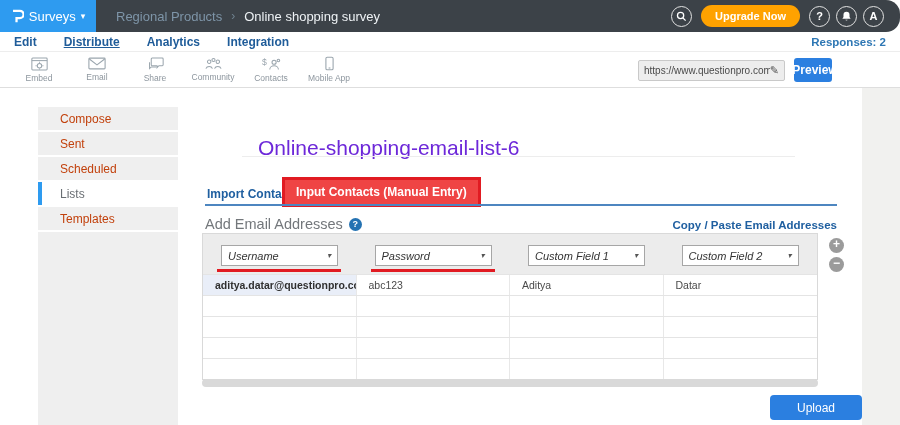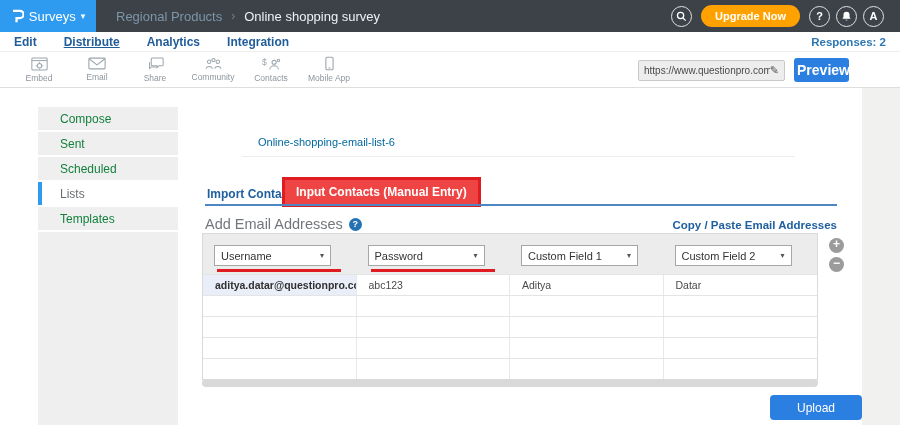--- a/index.html
+++ b/index.html
@@ -1,20 +1,20 @@
 <!DOCTYPE html>
 <html><head>
 <meta charset="utf-8">
 <style>
   * { margin:0; padding:0; box-sizing:border-box; }
   body { font-family:"Liberation Sans", sans-serif; background:#fff; }
   .screen { position:relative; width:900px; height:425px; background:#fff; overflow:hidden; }
 
   
-  .topbar { position:absolute; top:0; left:0; width:900px; height:32px; background:#3c4248; display:flex; align-items:center; }
+  .topbar { position:absolute; top:0; left:0; width:900px; height:32px; background:#3c4248; display:flex; align-items:center;border-radius:14px; }
   .logo-block { width:96px; height:32px; background:#2e9bf0; display:flex; align-items:center; justify-content:center; gap:5px; cursor:pointer; }
   .logo-block svg { display:block; }
   .product-label { color:#fff; font-size:13px; }
   .caret { color:#fff; font-size:9px; }
   .breadcrumb { display:flex; align-items:center; gap:9px; margin-left:20px; font-size:13px;justify-content:space-between; }
   .crumb-parent { color:#7e95a8; cursor:pointer; }
   .crumb-sep { color:#6f828f; font-size:12px; }
   .crumb-current { color:#eef2f5; }
   .topbar-right { margin-left:auto; display:flex; align-items:center; gap:6px; padding-right:16px; }
   .circle-btn { width:21px; height:21px; border:1.5px solid #e2e2e2; border-radius:50%; color:#fff; display:flex; align-items:center; justify-content:center; font-size:11px; font-weight:bold; cursor:pointer; flex:0 0 auto; }
@@ -27,49 +27,49 @@
   .responses { margin-left:auto; font-size:11.5px; font-weight:bold; color:#2e77b4; cursor:pointer; }
 
   
   .toolbar { position:absolute; top:52px; left:0; width:900px; height:36px; background:#fff; border-bottom:1px solid #dedede; display:flex; align-items:center; padding-left:10px; }
   .tool-item { width:58px; height:34px; display:flex; flex-direction:column; align-items:center; justify-content:center; gap:2px; cursor:pointer; }
   .tool-item svg { stroke:#9aa5ad; fill:none; stroke-width:1.2; }
   .tool-label { font-size:8.5px; color:#8d969e; white-space:nowrap; }
   .url-box { position:absolute; left:638px; top:8px; width:147px; height:21px; background:#ededed; border:1px solid #c9c9c9; border-radius:2px; display:flex; align-items:center; padding:0 5px; }
   .url-box input { border:none; background:transparent; outline:none; flex:1; width:118px; font-size:10px; color:#4a4a4a; font-family:"Liberation Sans",sans-serif; }
   .pencil { font-size:11px; color:#555; cursor:pointer; }
-  .preview-btn { position:absolute; left:794px; top:6px; width:55px; height:24px; background:#2b7fe0; border-radius:3px; color:#fff; font-size:14px; font-weight:bold; display:flex; align-items:center; justify-content:center; gap:4px; cursor:pointer; }
+  .preview-btn { position:absolute; left:794px; top:6px; width:38px; height:24px; background:#2b7fe0; border-radius:3px; color:#fff; font-size:12px; font-weight:bold; display:flex; align-items:center; justify-content:center; gap:4px; cursor:pointer; }
 
   
   .right-gutter { position:absolute; left:862px; top:88px; width:38px; height:337px; background:#f1f1ef; }
 
   
   .sidebar { position:absolute; left:38px; top:107px; width:140px; height:318px; background:#efefef; }
-  .side-item { position:relative; height:25px; line-height:25px; padding-left:22px; font-size:12px; color:#15803d; border-bottom:2px solid #fff; cursor:pointer; }
+  .side-item { position:relative; height:25px; line-height:25px; padding-left:22px; font-size:12px; color:#c2410c; border-bottom:2px solid #fff; cursor:pointer; }
   .side-item.active { background:#fff; color:#696e73; }
   .side-item.active::before { content:''; position:absolute; left:0; top:0; bottom:0; width:4px; background:#2e9bf0; }
 
   
-  .list-title { position:absolute; left:258px; top:136px; font-size:11px; color:#0369a1; }
+  .list-title { position:absolute; left:258px; top:136px; font-size:21px; color:#6d28d9; }
   .title-divider { position:absolute; left:242px; top:156px; width:553px; height:1px; background:#ededed; }
 
   .tab-link { position:absolute; left:207px; top:187px; font-size:12px; font-weight:bold; color:#1f5fa0; cursor:pointer; }
   .active-tab-annotation { position:absolute; left:282px; top:177px; border:3px solid #e11b22; }
   .active-tab { background:#ef4444; color:#fff; font-size:12px; font-weight:bold; padding:5px 11px; cursor:pointer; white-space:nowrap; }
   .tab-underline { position:absolute; left:205px; top:204px; width:632px; height:2px; background:#4d86c0; }
 
   .section-head { position:absolute; left:205px; top:216px; display:flex; align-items:center; gap:6px; }
   .section-title { font-size:14.5px; color:#73777b; }
   .help-dot { width:13px; height:13px; border-radius:50%; background:#2472b2; color:#fff; font-size:9px; font-weight:bold; display:flex; align-items:center; justify-content:center; cursor:pointer; }
   .copy-paste { position:absolute; right:63px; top:219px; font-size:11.5px; font-weight:bold; color:#1f5fa0; cursor:pointer; }
 
   
   .contact-table { position:absolute; left:202px; top:233px; width:616px; border:1px solid #d9d9d9; }
   .thead { display:flex; height:40px; background:#ececec; }
-  .th { position:relative; width:154px; padding-left:11px; display:flex; align-items:flex-start; }
+  .th { position:relative; width:154px; padding-left:18px; display:flex; align-items:flex-start;font-style:italic; }
   .col-select { margin-top:11px; width:117px; height:21px; background:#fff; border:1px solid #a6a6a6; font-size:11px; color:#333; display:flex; align-items:center; justify-content:space-between; padding:0 6px; cursor:pointer; }
   .col-select .caret2 { font-size:8px; color:#555; }
   .red-underline { position:absolute; left:14px; top:35px; width:124px; height:3px; background:#e11b22; }
   .trow { display:flex; height:21px; background:#fff; border-top:1px solid #e4e4e4; }
   .cell { width:154px; font-size:10.5px; color:#4a4a4a; display:flex; align-items:center; padding-left:12px; border-right:1px solid #e8e8e8; overflow:hidden; white-space:nowrap; cursor:text; }
   .cell:last-child { border-right:none; }
   .cell.email { background:#e9eef8; color:#303030; font-weight:bold; }
   .hscrollbar { position:absolute; left:202px; top:379px; width:616px; height:8px; background:#d9d9d9; border-radius:4px; cursor:pointer; }
 
   .round-btn { position:absolute; left:829px; width:15px; height:15px; border-radius:50%; background:#9b9b9b; color:#fff; font-size:12px; font-weight:bold; line-height:13px; text-align:center; cursor:pointer; }

